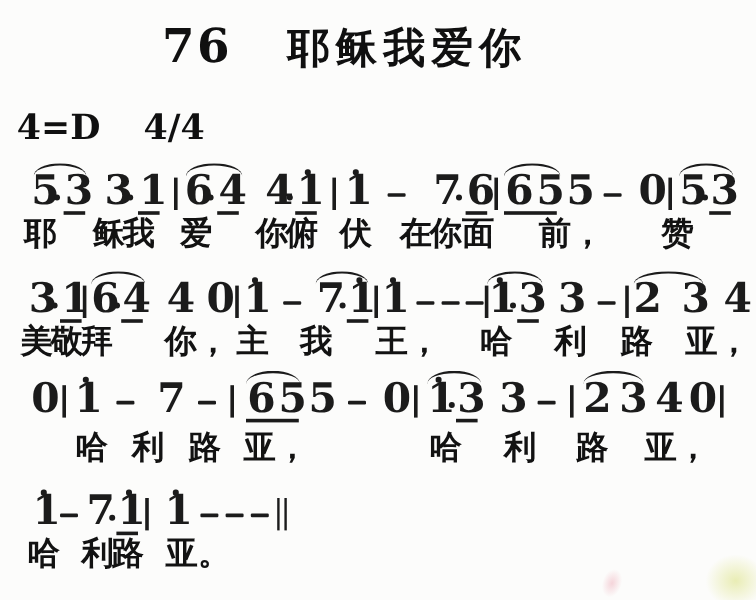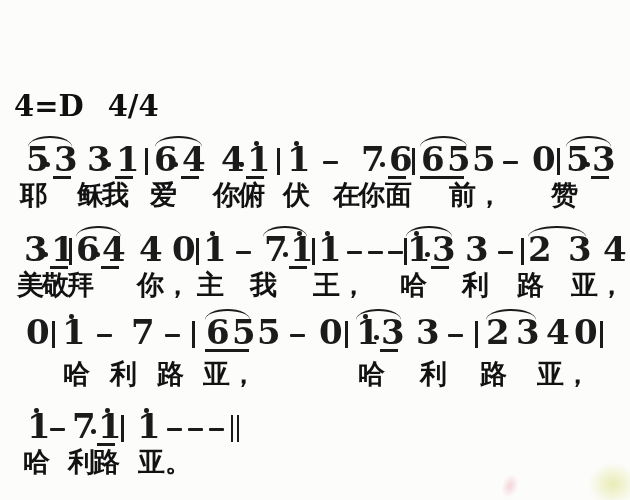--- a/index.html
+++ b/index.html
@@ -4,21 +4,21 @@
 <style>
   html,body{margin:0;padding:0;background:#e8e8e8;}
   .page{position:relative;width:630px;height:500px;background:#fcfcfb;overflow:hidden;
         font-family:"DejaVu Serif",serif;color:#161616;}
   
   .title{position:absolute;top:18px;left:135px;white-space:nowrap;color:#101010;}
   .title-num{font:800 39px/42px "DejaVu Serif",serif;letter-spacing:2px;vertical-align:baseline;}
   .title-text{font:900 35px/42px "Liberation Sans",sans-serif;letter-spacing:5px;margin-left:46px;vertical-align:baseline;}
   
   .keysig{position:absolute;top:91px;left:14px;font:600 29px/31px "DejaVu Serif",serif;color:#101010;white-space:nowrap;}
-  .timesig{margin-left:24px;}
+  .timesig{margin-left:36px;}
   
   #score{position:absolute;inset:0;}
   .note{position:absolute;width:18px;text-align:center;font:600 34px/34px "DejaVu Serif",serif;
         color:#1b1b1b;letter-spacing:-1px;}
   .ddot{position:absolute;width:5px;height:5px;border-radius:50%;background:#1b1b1b;}
   .odot{position:absolute;width:4.5px;height:4.5px;border-radius:50%;background:#1b1b1b;}
   .dash{position:absolute;width:15px;height:3.2px;background:#1b1b1b;border-radius:1px;}
   .bar{position:absolute;width:2.8px;height:27px;background:#1b1b1b;}
   .finalbar{position:absolute;width:4px;height:27px;border-left:2.4px solid #1b1b1b;border-right:2.4px solid #1b1b1b;}
   .beam{position:absolute;height:2.6px;background:#1b1b1b;}
@@ -28,20 +28,23 @@
   
   .blob-yellow{position:absolute;right:-8px;bottom:-6px;width:50px;height:44px;
         background:radial-gradient(closest-side,rgba(210,218,95,.45),rgba(210,218,95,0));}
   .blob-pink{position:absolute;left:502px;top:474px;width:16px;height:24px;transform:rotate(18deg);
         background:radial-gradient(closest-side,rgba(228,120,140,.30),rgba(228,120,140,0));}
 </style>
 </head>
 <body>
 
 <div class="page">
+  <div class="title">
+    <span class="title-num">76</span><span class="title-text">耶稣我爱你</span>
+  </div>
   <div class="keysig">
     <span>4=D</span><span class="timesig">4/4</span>
   </div>
   <div id="score">
       <div class="note" style="left: 26px; top: 142px;">5</div>
       <div class="ddot" style="left: 45px; top: 162px;"></div>
       <div class="note" style="left: 54px; top: 142px;">3</div>
       <div class="beam" style="left: 53px; top: 176px; width: 18px;"></div>
       <div class="note" style="left: 87px; top: 142px;">3</div>
       <div class="ddot" style="left: 106px; top: 162px;"></div>

